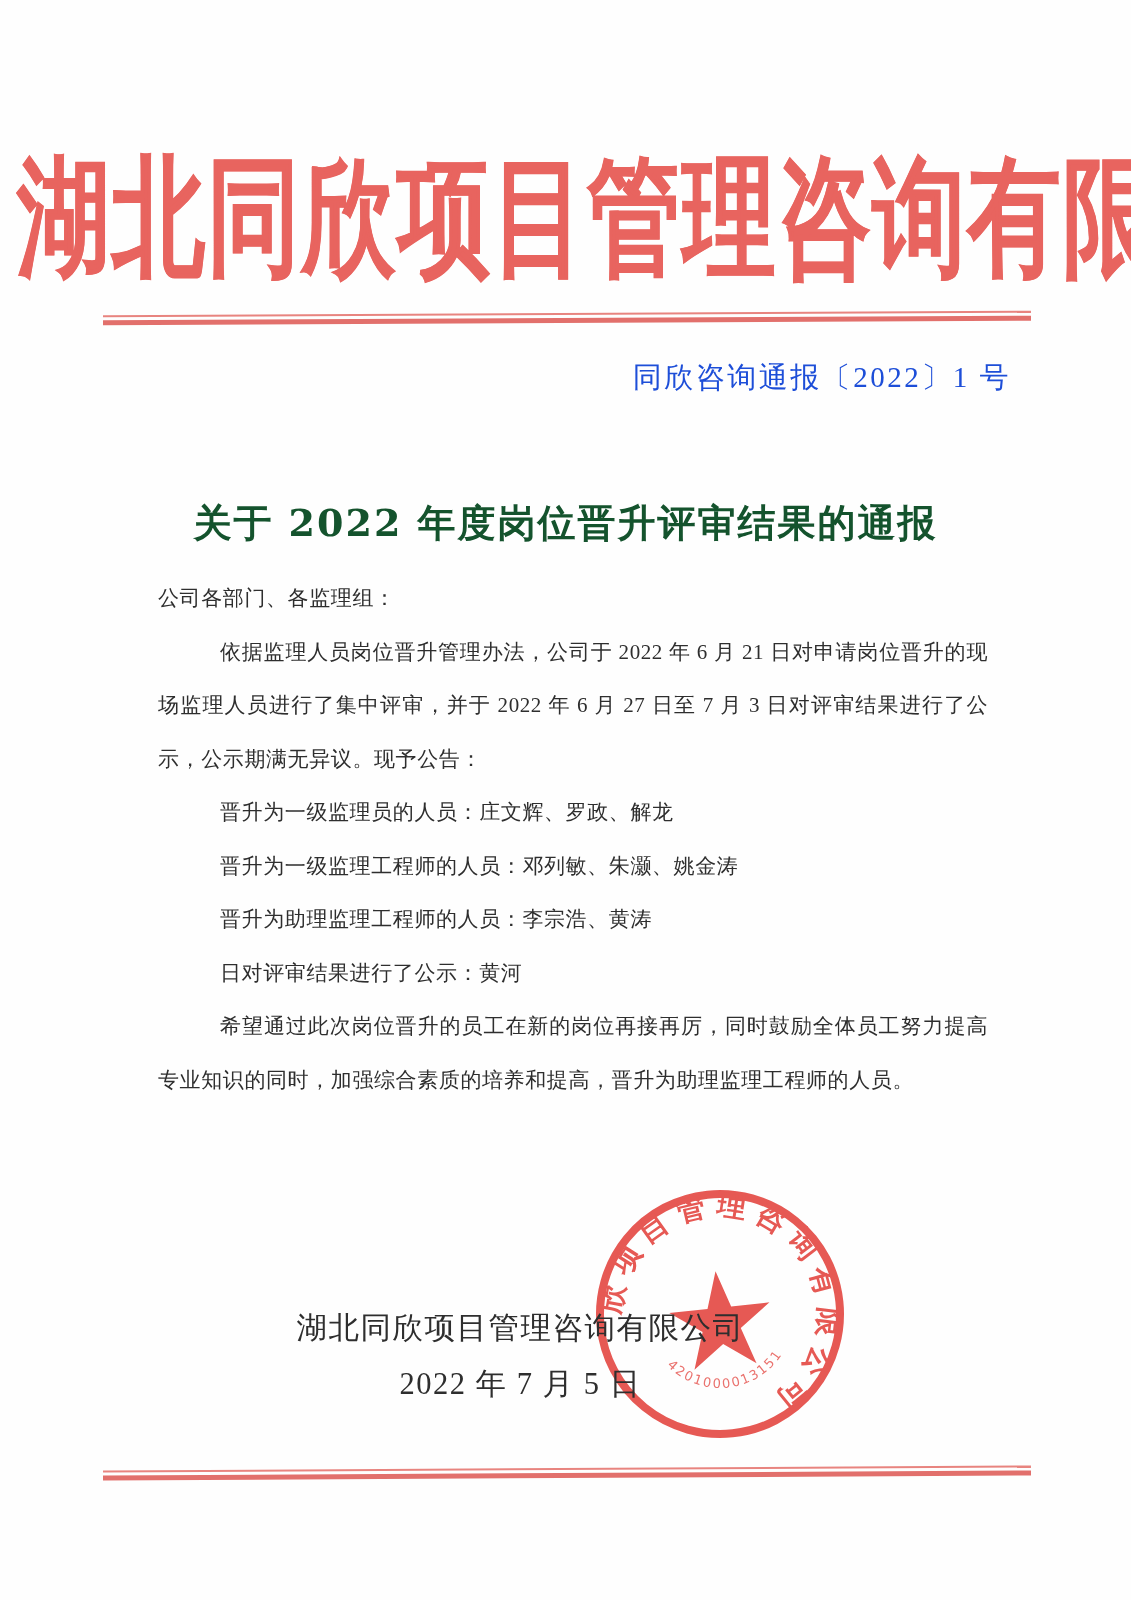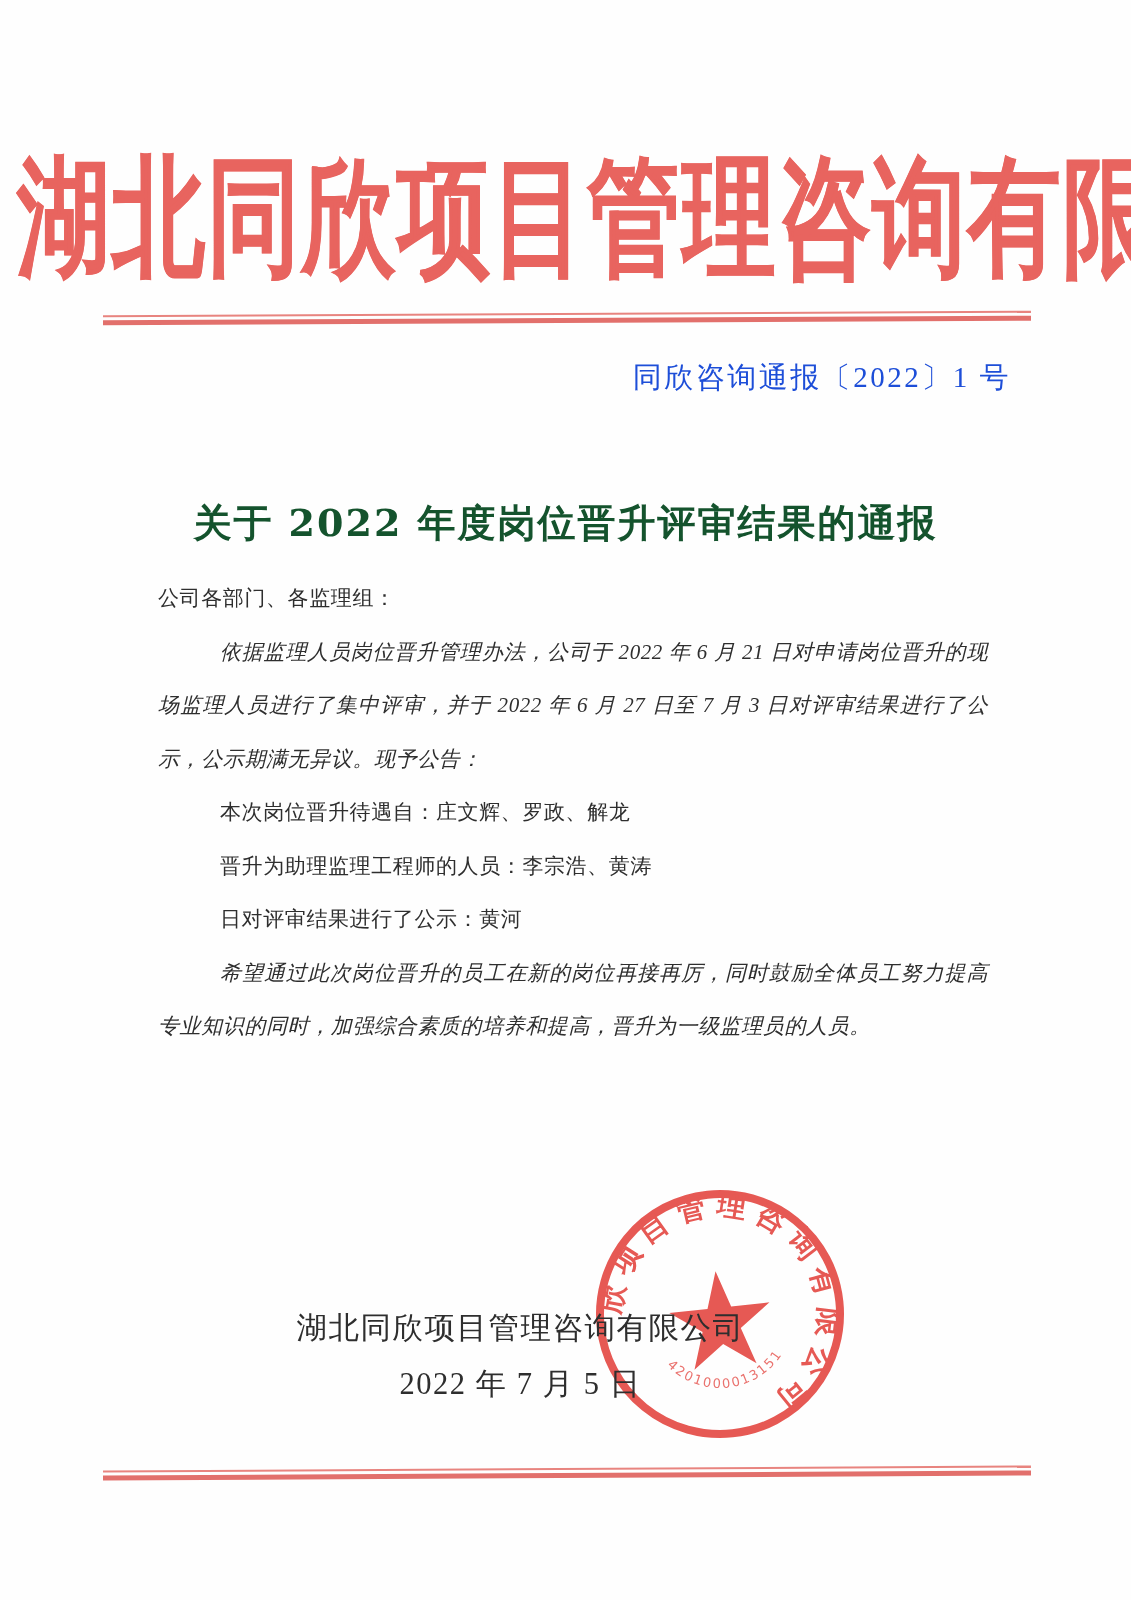--- a/index.html
+++ b/index.html
@@ -109,21 +109,20 @@
     letter-spacing: 0.6px;
   }
   .salutation {
     text-align: left;
     white-space: nowrap;
   }
   .para {
     text-indent: 62px;
     text-align: justify;
     text-justify: inter-ideograph;
-    font-style: italic;
   }
   .listline {
     text-indent: 62px;
     white-space: nowrap;
   }
 
   
   .sign-block {
     position: absolute;
     left: 0;
@@ -168,24 +167,25 @@
     <div class="rule-thick"></div>
   </div>
 
   <div class="doc-number">同欣咨询通报〔2022〕1 号</div>
 
   <div class="doc-title">关于 2022 年度岗位晋升评审结果的通报</div>
 
   <div class="body-block">
     <div class="salutation">公司各部门、各监理组：</div>
     <div class="para">依据监理人员岗位晋升管理办法，公司于 2022 年 6 月 21 日对申请岗位晋升的现场监理人员进行了集中评审，并于 2022 年 6 月 27 日至 7 月 3 日对评审结果进行了公示，公示期满无异议。现予公告：</div>
-    <div class="listline">本次岗位晋升待遇自：庄文辉、罗政、解龙</div>
+    <div class="listline">晋升为一级监理员的人员：庄文辉、罗政、解龙</div>
+    <div class="listline">晋升为一级监理工程师的人员：邓列敏、朱灏、姚金涛</div>
     <div class="listline">晋升为助理监理工程师的人员：李宗浩、黄涛</div>
     <div class="listline">日对评审结果进行了公示：黄河</div>
-    <div class="para">希望通过此次岗位晋升的员工在新的岗位再接再厉，同时鼓励全体员工努力提高专业知识的同时，加强综合素质的培养和提高，晋升为一级监理员的人员。</div>
+    <div class="para">希望通过此次岗位晋升的员工在新的岗位再接再厉，同时鼓励全体员工努力提高专业知识的同时，加强综合素质的培养和提高，晋升为助理监理工程师的人员。</div>
   </div>
 
   <div class="seal">
     <svg viewBox="0 0 258 258" xmlns="http://www.w3.org/2000/svg">
       <defs>
         <path id="ringPath" d="M 129,129 m -99,0 a 99,99 0 1,1 198,0 a 99,99 0 1,1 -198,0"></path>
         <path id="ringPathBottom" d="M 129,129 m -74,0 a 74,74 0 1,0 148,0"></path>
       </defs>
       <circle cx="129" cy="129" r="120" fill="none" stroke="#e1352f" stroke-width="8"></circle>
       <text font-family="DejaVu Serif, Liberation Serif, serif" font-size="29" font-weight="bold" fill="#e1352f" letter-spacing="9">

